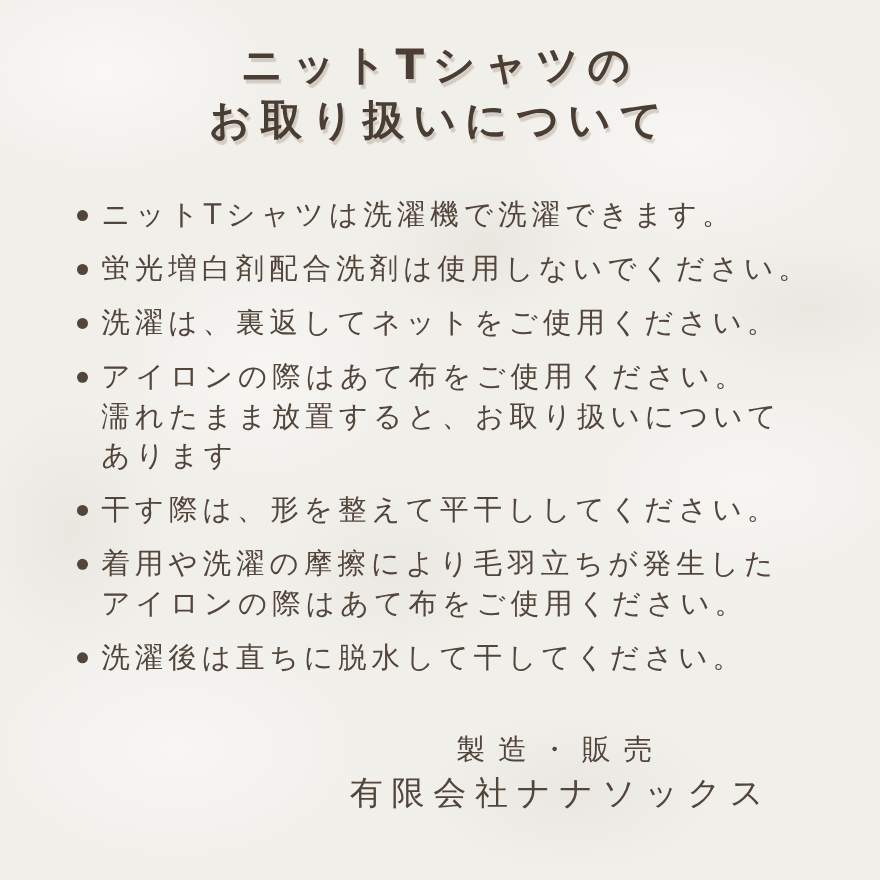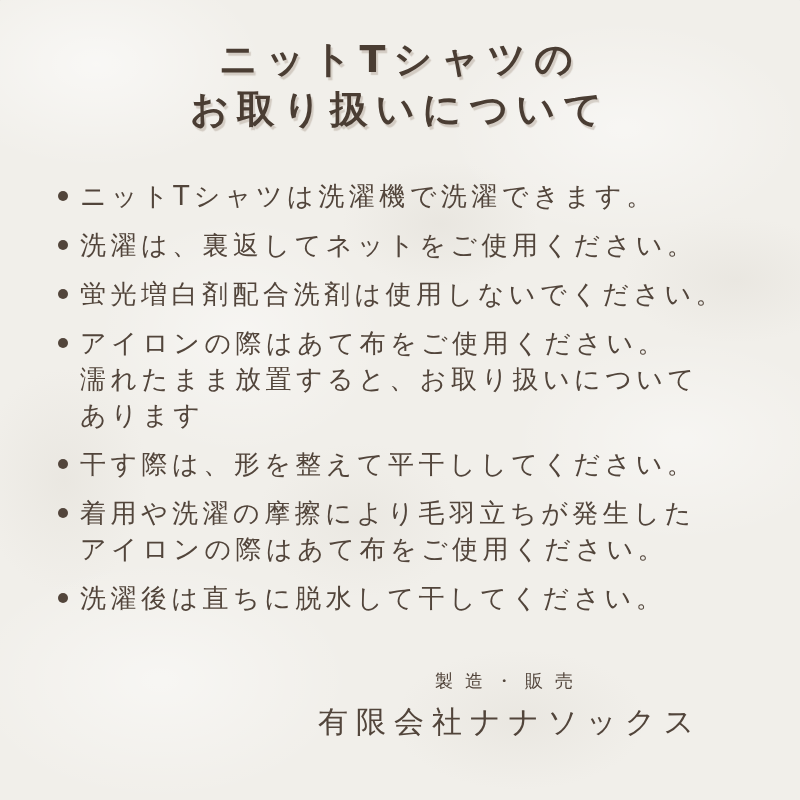--- a/index.html
+++ b/index.html
@@ -48,21 +48,21 @@
     line-height: 1.32;
     letter-spacing: 8px;
     text-shadow: 2px 3px 1px rgba(132,112,95,0.28);
     margin: 0 0 44px 0;
   }
   .title .title-line {
     display: block;
   }
   .care-list {
     list-style: none;
-    margin: 0;
+    margin: 12px;
     padding: 0 0 0 18px;
   }
   .care-item {
     display: flex;
     align-items: flex-start;
     margin-bottom: 13px;
     color: var(--body-color, #52453b);
   }
   .bullet-dot {
     flex: 0 0 auto;
@@ -79,24 +79,23 @@
     font-weight: 500;
   }
   .footer {
     margin: 46px 54px 0 auto;
     width: 392px;
     text-align: center;
     color: var(--body-color, #52453b);
     font-weight: 500;
   }
   .footer-line1 {
-    font-size: 18px;
+    font-size: 26px;
     letter-spacing: 12px;
     line-height: 40px;
-    font-family: Liberation Mono, monospace;
   }
   .footer-line2 {
     font-size: 30px;
     letter-spacing: 8px;
     line-height: 40px;
   }
 </style>
 </head>
 <body style="--bg: #f1efea; --title-color: #4a3d33; --body-color: #52453b;">
 
@@ -114,28 +113,28 @@
     <li class="care-item">
       <span class="bullet-dot"></span>
       <div class="care-text">
         <div>ニットTシャツは洗濯機で洗濯できます。</div>
       </div>
     </li>
 
     <li class="care-item">
       <span class="bullet-dot"></span>
       <div class="care-text">
-        <div>洗濯は、裏返してネットをご使用ください。</div>
+        <div>蛍光増白剤配合洗剤は使用しないでください。</div>
       </div>
     </li>
 
     <li class="care-item">
       <span class="bullet-dot"></span>
       <div class="care-text">
-        <div>蛍光増白剤配合洗剤は使用しないでください。</div>
+        <div>洗濯は、裏返してネットをご使用ください。</div>
       </div>
     </li>
 
     <li class="care-item">
       <span class="bullet-dot"></span>
       <div class="care-text">
         <div>アイロンの際はあて布をご使用ください。</div>
         <div>濡れたまま放置すると、お取り扱いについて</div>
         <div>あります</div>
       </div>

